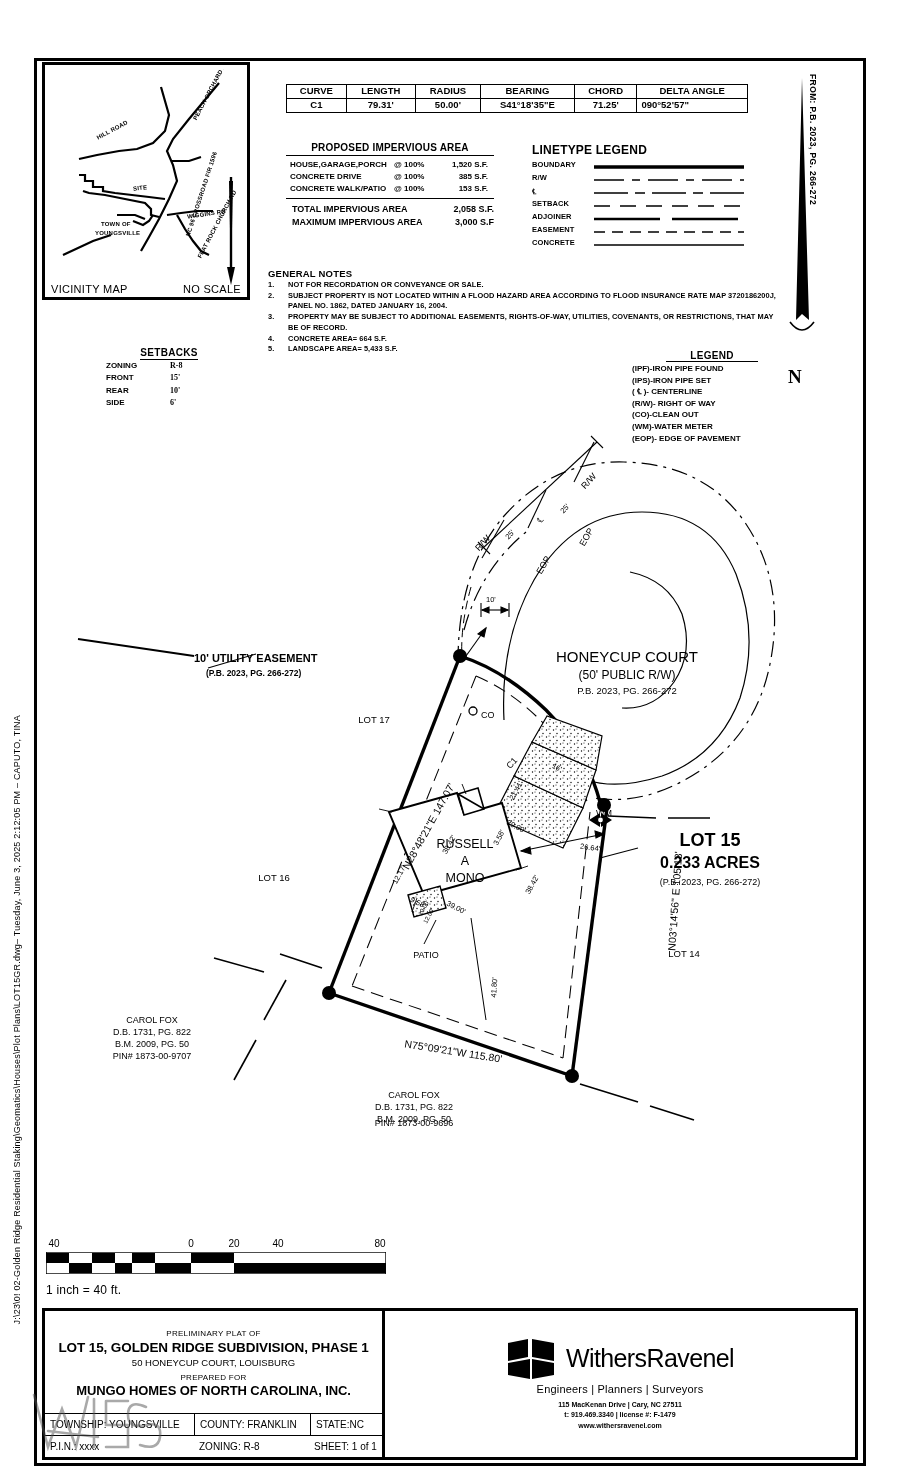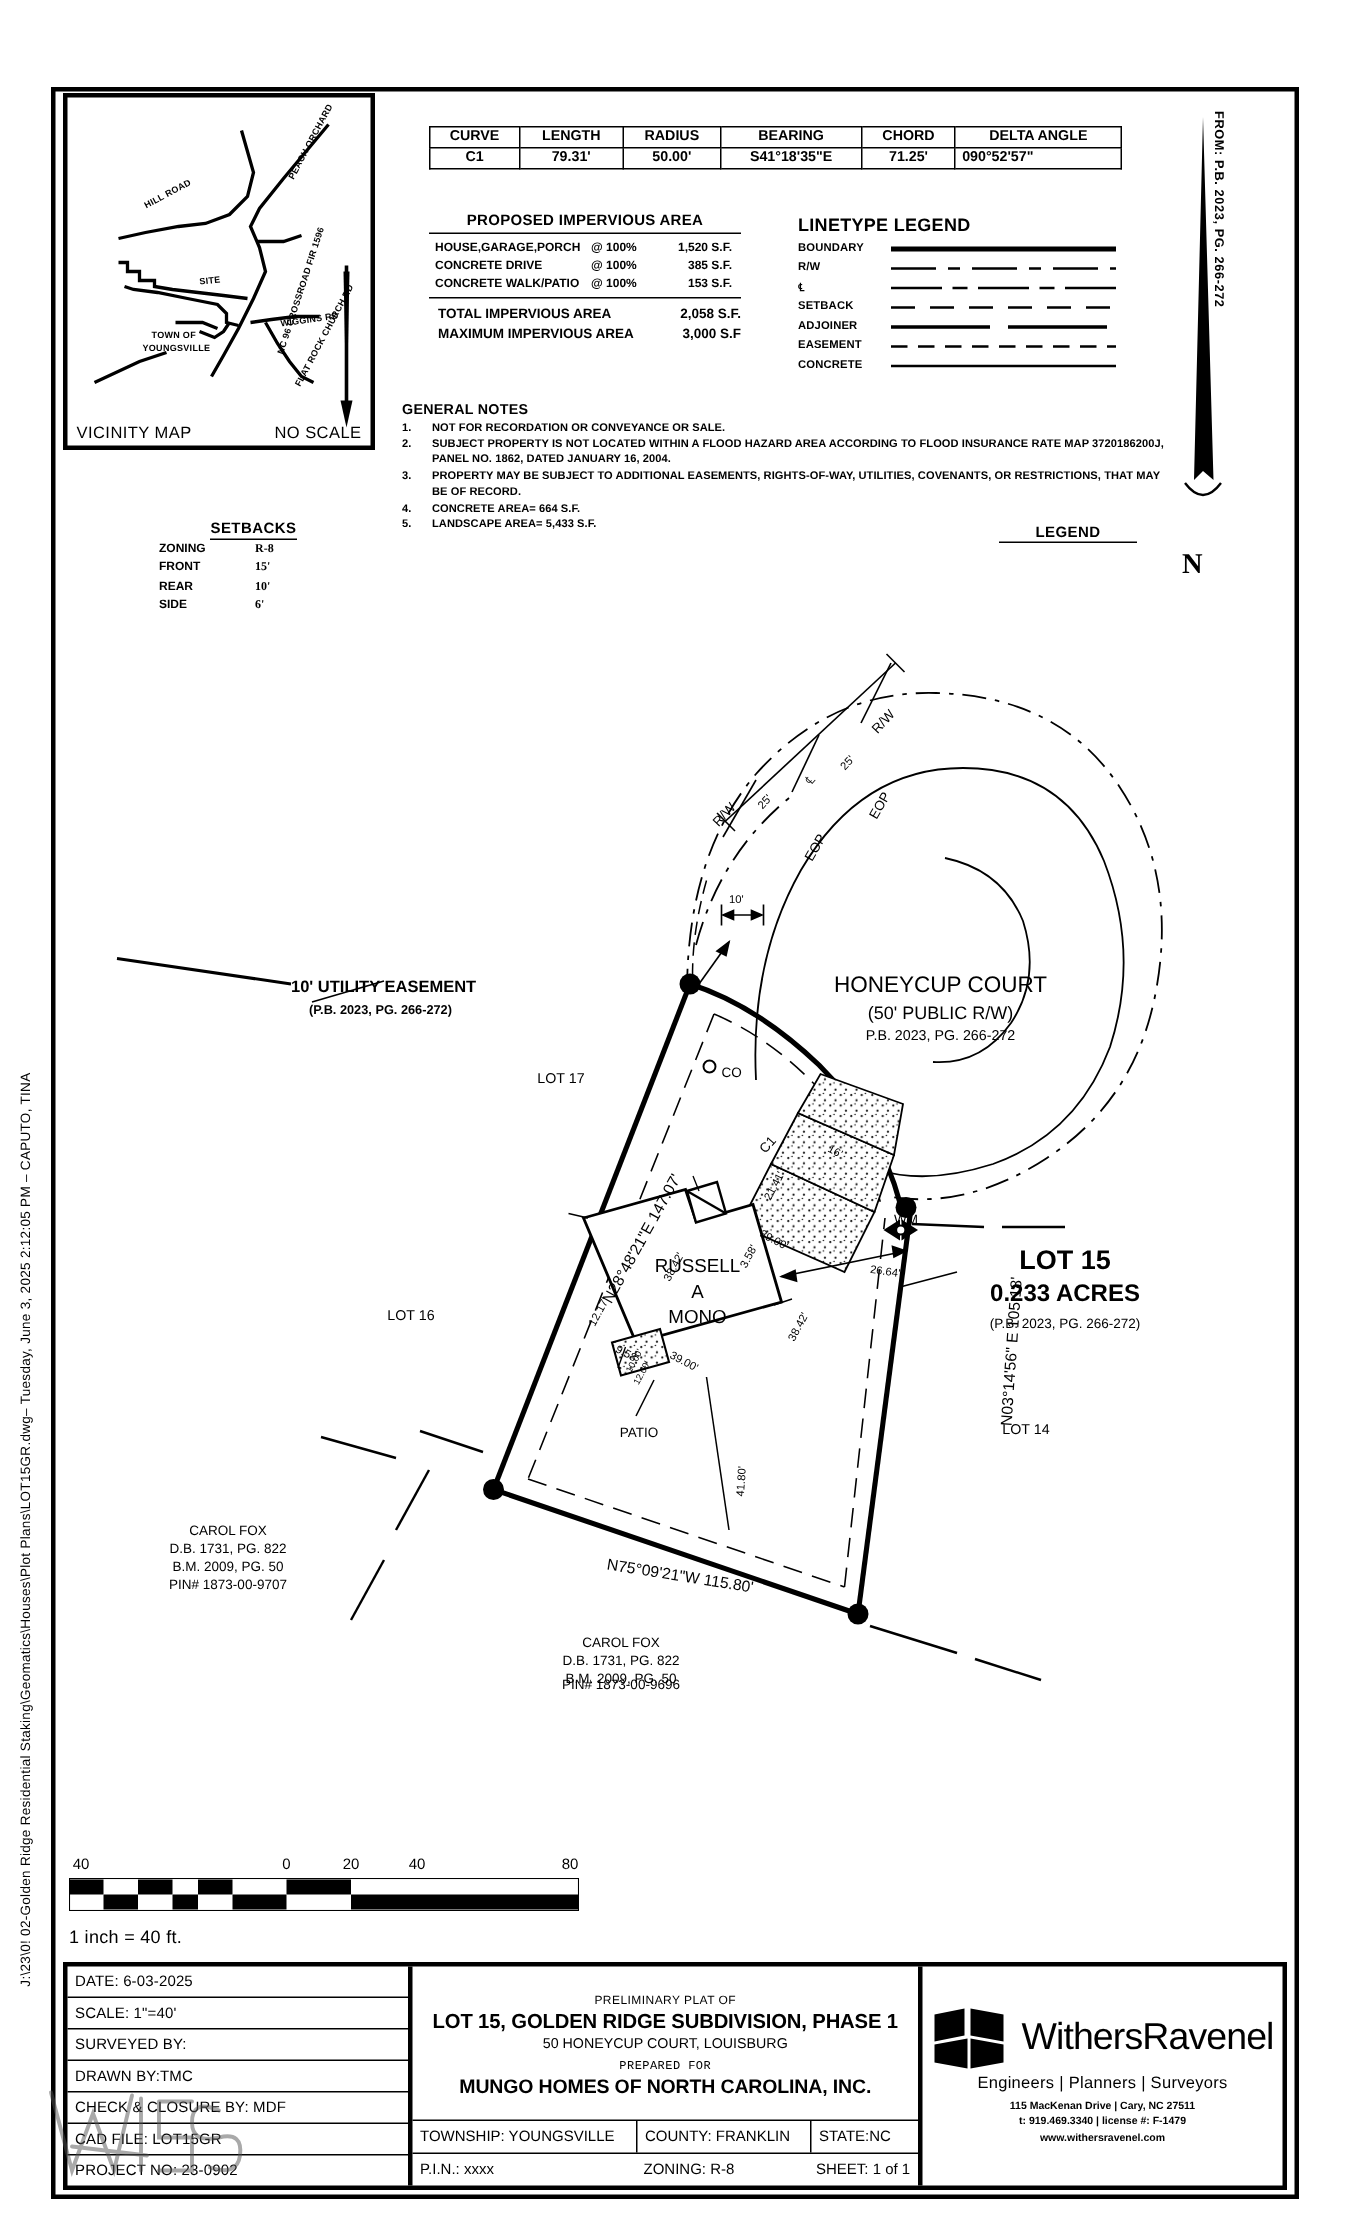--- a/index.html
+++ b/index.html
@@ -83,21 +83,21 @@
   
   #titleblock{left:42px;top:1308px;width:816px;height:152px;border:3px solid #000;box-sizing:border-box;display:flex;background:#fff;}
   #tb-left{width:230px;border-right:3px solid #000;box-sizing:border-box;display:flex;flex-direction:column;}
   #tb-left .tbl-row{flex:1;border-bottom:1px solid #000;display:flex;align-items:center;padding-left:5px;font-size:10px;letter-spacing:.1px;}
   #tb-left .tbl-row:last-child{border-bottom:none;}
   #tb-mid{width:340px;border-right:3px solid #000;box-sizing:border-box;display:flex;flex-direction:column;}
   #tb-mid .tbm-top{flex:1;display:flex;flex-direction:column;align-items:center;justify-content:center;text-align:center;padding:3px 4px 0;}
   #tb-mid .tbm-prelim{font-size:8px;letter-spacing:.3px;}
   #tb-mid .tbm-title{font-size:13.5px;font-weight:bold;letter-spacing:-.1px;margin-top:2px;}
   #tb-mid .tbm-addr{font-size:9.5px;margin-top:2px;}
-  #tb-mid .tbm-prep{font-size:8px;letter-spacing:.3px;margin-top:5px;font-family:Liberation Mono, monospace;}
+  #tb-mid .tbm-prep{font-size:8px;letter-spacing:.3px;margin-top:5px;}
   #tb-mid .tbm-client{font-size:13px;font-weight:bold;letter-spacing:-.1px;margin-top:1px;}
   #tb-mid .tbm-r1{height:21px;border-top:1px solid #000;display:flex;}
   #tb-mid .tbm-r1 div{border-right:1px solid #000;display:flex;align-items:center;padding-left:5px;font-size:10px;}
   #tb-mid .tbm-r1 div:last-child{border-right:none;}
   #tb-mid .tbm-r2{height:21px;border-top:1px solid #000;display:flex;align-items:center;font-size:10px;}
   #tb-mid .tbm-r2 span{padding-left:5px;}
   #tb-right{flex:1;display:flex;flex-direction:column;align-items:center;justify-content:center;padding:4px;}
   #tb-right .wr-top{display:flex;align-items:center;gap:8px;}
   #tb-right .wr-name{font-size:25px;letter-spacing:-.6px;}
   #tb-right .wr-tag{font-size:11px;letter-spacing:.2px;margin-top:2px;}
@@ -302,20 +302,29 @@
         <div class="sb-row">
           <span class="sb-k">SIDE</span>
           <span class="sb-v">6'</span>
         </div>
       </div>
   </div>
 
   <div class="abs" id="legend">
     <div class="lg-title">LEGEND</div>
     <div class="lg-rule"></div>
+    <div id="lg-rows">
+        <div class="lg-row">(IPF)-IRON PIPE FOUND</div>
+        <div class="lg-row">(IPS)-IRON PIPE SET</div>
+        <div class="lg-row">( ℄ )- CENTERLINE</div>
+        <div class="lg-row">(R/W)- RIGHT OF WAY</div>
+        <div class="lg-row">(CO)-CLEAN OUT</div>
+        <div class="lg-row">(WM)-WATER METER</div>
+        <div class="lg-row">(EOP)- EDGE OF PAVEMENT</div>
+      </div>
   </div>
 
   <div class="abs" id="north-arrow">
     <svg width="70" height="300" viewBox="0 0 70 300">
       <polygon points="20,8 27,250 20,244 14,250" fill="#000"></polygon>
       <path d="M8 252 Q20 268 32 252" fill="none" stroke="#000" stroke-width="1.6"></path>
     </svg>
     <div id="north-source">FROM: P.B. 2023, PG. 266-272</div>
     <div id="north-letter">N</div>
   </div>
@@ -526,29 +535,20 @@
       <rect x="23" y="11" width="23" height="10" fill="#000"></rect>
       <rect x="69" y="11" width="17" height="10" fill="#000"></rect>
       <rect x="109" y="11" width="36" height="10" fill="#000"></rect>
       <rect x="145" y="1" width="43" height="10" fill="#000"></rect>
       <rect x="188" y="11" width="152" height="10" fill="#000"></rect>
     </svg>
     <div id="sb-note">1 inch = 40 ft.</div>
   </div>
 
   <div class="abs" id="titleblock">
-    <div id="tb-left">
-        <div class="tbl-row">DATE: 6-03-2025</div>
-        <div class="tbl-row">SCALE:  1"=40'</div>
-        <div class="tbl-row">SURVEYED BY:</div>
-        <div class="tbl-row">DRAWN BY:TMC</div>
-        <div class="tbl-row">CHECK &amp; CLOSURE BY: MDF</div>
-        <div class="tbl-row">CAD FILE: LOT15GR</div>
-        <div class="tbl-row">PROJECT NO: 23-0902</div>
-      </div>
     <div id="tb-mid">
       <div class="tbm-top">
         <div class="tbm-prelim">PRELIMINARY PLAT OF</div>
         <div class="tbm-title">LOT 15, GOLDEN RIDGE SUBDIVISION, PHASE 1</div>
         <div class="tbm-addr">50 HONEYCUP COURT, LOUISBURG</div>
         <div class="tbm-prep">PREPARED FOR</div>
         <div class="tbm-client">MUNGO HOMES OF NORTH CAROLINA, INC.</div>
       </div>
       <div class="tbm-r1">
         <div style="width:144px">TOWNSHIP: YOUNGSVILLE</div>

